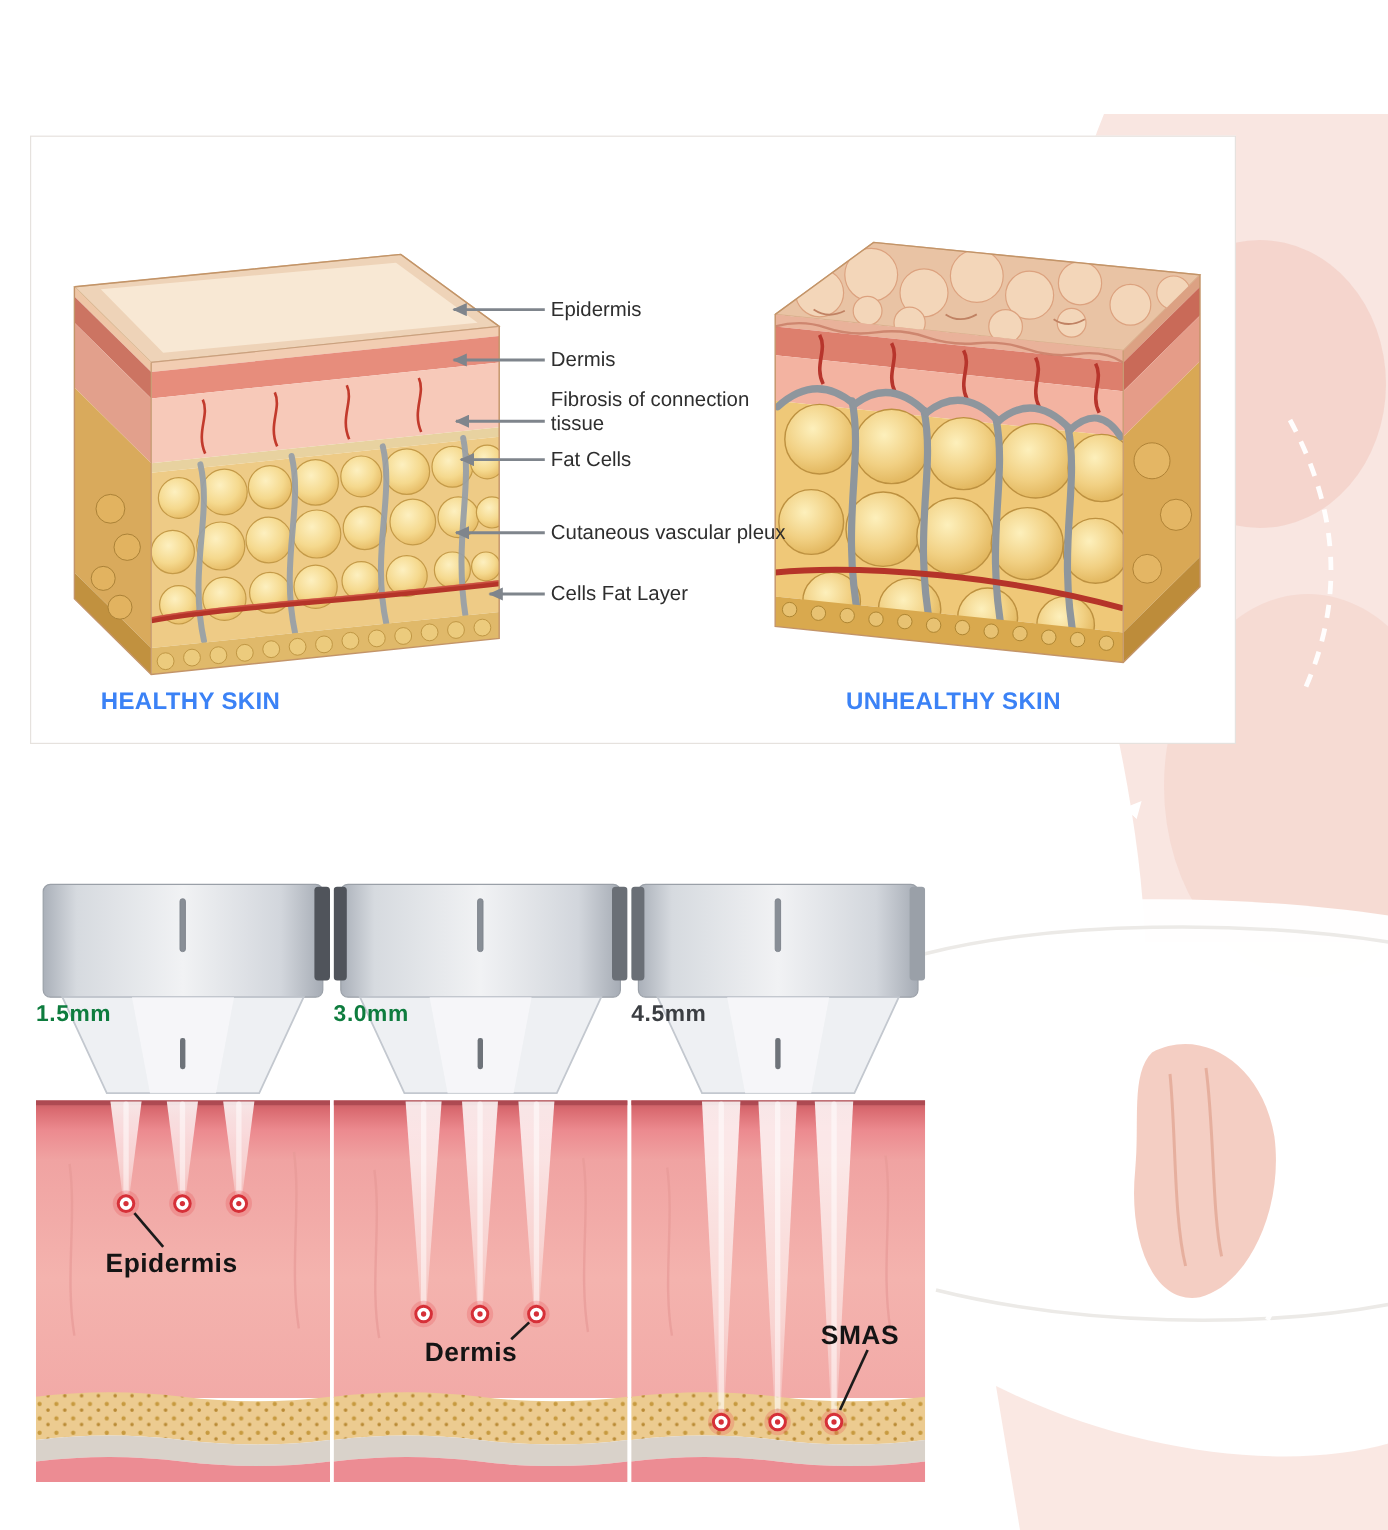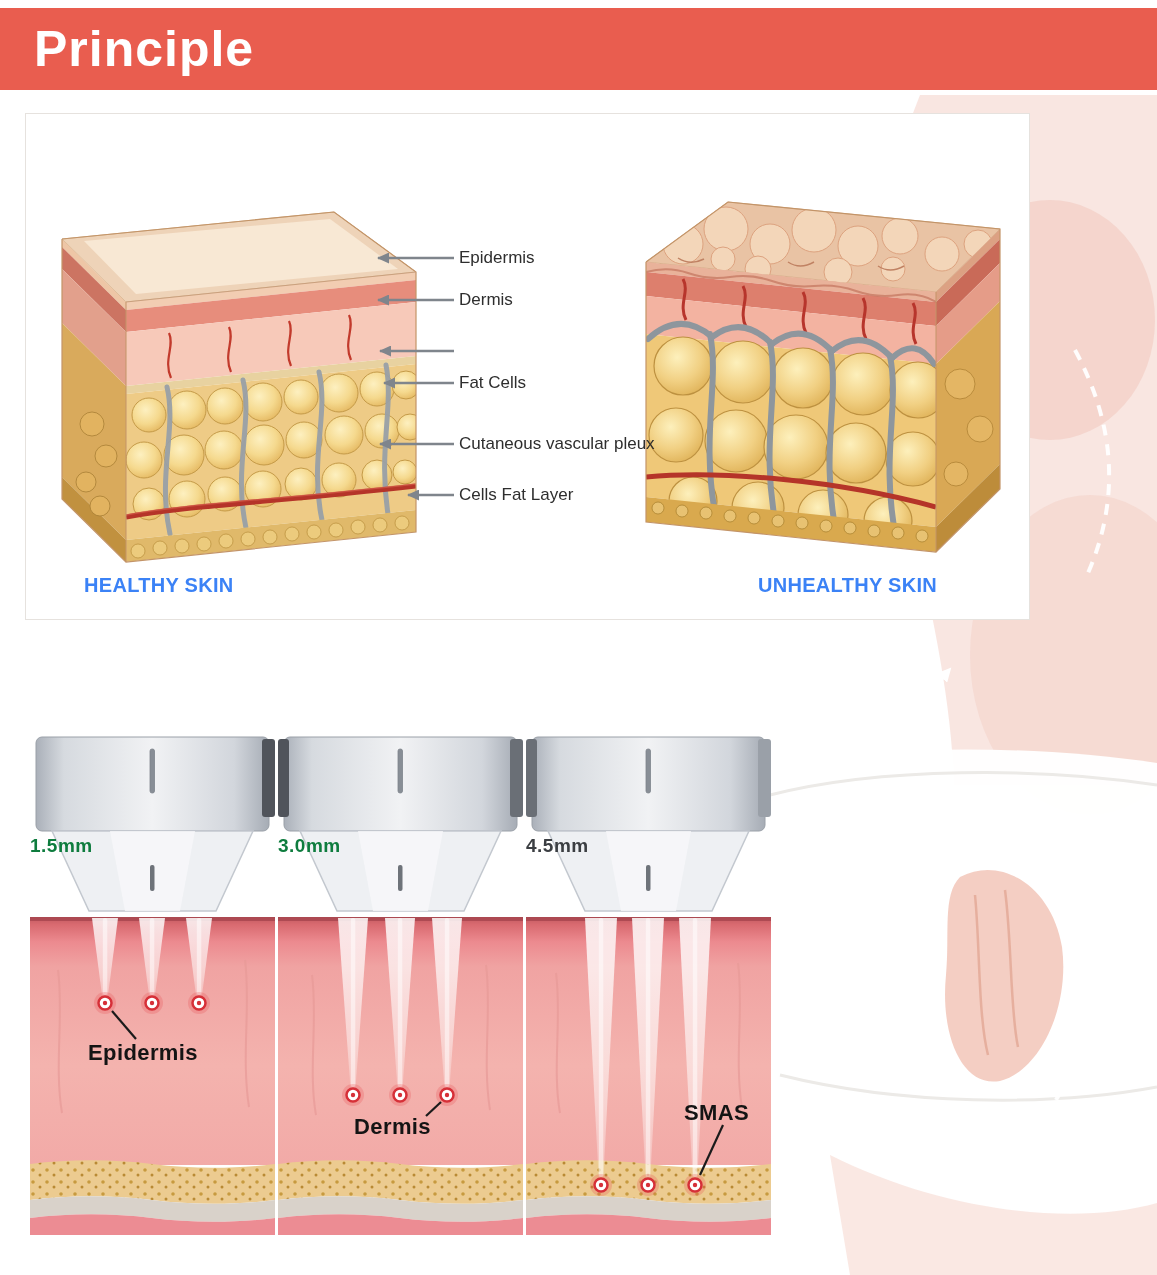--- a/index.html
+++ b/index.html
@@ -48,23 +48,20 @@
     <path d="M385,795 C392,848 390,915 398,952" stroke="#e2a795" stroke-width="2.5" fill="none" opacity="0.8"></path>
     <path d="M430,770 Q505,885 436,1005" stroke="#ffffff" stroke-width="4" fill="none" stroke-dasharray="11 9" opacity="0.95"></path>
     <path d="M210,1060 C330,1120 460,1130 537,1108 L537,1180 L230,1180 Z" fill="#f5d2c8" opacity="0.5"></path>
     <g>
       <line x1="188" y1="668" x2="238" y2="612" stroke="#ffffff" stroke-width="4.5" stroke-dasharray="12 9" marker-end="url(#wArr)"></line>
       <line x1="232" y1="652" x2="286" y2="592" stroke="#ffffff" stroke-width="4.5" stroke-dasharray="12 9" marker-end="url(#wArr)"></line>
       <line x1="276" y1="634" x2="330" y2="574" stroke="#ffffff" stroke-width="4.5" stroke-dasharray="12 9" marker-end="url(#wArr)"></line>
     </g>
   </svg>
 
-  <header class="banner">
-    <h1>Principle</h1>
-  </header>
 
   <section class="diagrams">
 
     <svg class="cube" style="left:8px;top:70px" width="390" height="395" viewBox="0 0 390 395">
       <defs>
         <radialGradient id="hFatG" cx="40%" cy="35%" r="75%">
           <stop offset="0%" stop-color="#fdf0c0"></stop>
           <stop offset="55%" stop-color="#f5d98e"></stop>
           <stop offset="100%" stop-color="#e2b35a"></stop>
         </radialGradient>
@@ -301,26 +298,27 @@
         <line x1="428" y1="186" x2="352" y2="186" marker-end="url(#gArr)"></line>
         <line x1="428" y1="237" x2="354" y2="237" marker-end="url(#gArr)"></line>
         <line x1="428" y1="269" x2="358" y2="269" marker-end="url(#gArr)"></line>
         <line x1="428" y1="330" x2="354" y2="330" marker-end="url(#gArr)"></line>
         <line x1="428" y1="381" x2="382" y2="381" marker-end="url(#gArr)"></line>
       </g>
     </svg>
 
     <span class="anno" style="top:134px">Epidermis</span>
     <span class="anno" style="top:176px">Dermis</span>
+    <span class="anno" style="top:209px;width:185px">Fibrosis of connection tissue</span>
     <span class="anno" style="top:259px">Fat Cells</span>
     <span class="anno" style="top:320px;width:230px">Cutaneous vascular pleux</span>
     <span class="anno" style="top:371px">Cells Fat Layer</span>
 
     <span class="caption" style="left:58px;top:460px">HEALTHY SKIN</span>
-    <span class="caption" style="left:732px;top:460px">UNHEALTHY SKIN</span>
+    <span class="caption" style="left:679px;top:460px">UNHEALTHY SKIN</span>
   </section>
 
   <section class="panels">
 
     <div class="panel">
       <svg width="245" height="500" viewBox="0 0 245 500">
         <defs>
           <linearGradient id="p1Dev" x1="0" y1="0" x2="1" y2="0">
             <stop offset="0" stop-color="#aab0b9"></stop>
               <stop offset="0.12" stop-color="#d6dadf"></stop>

